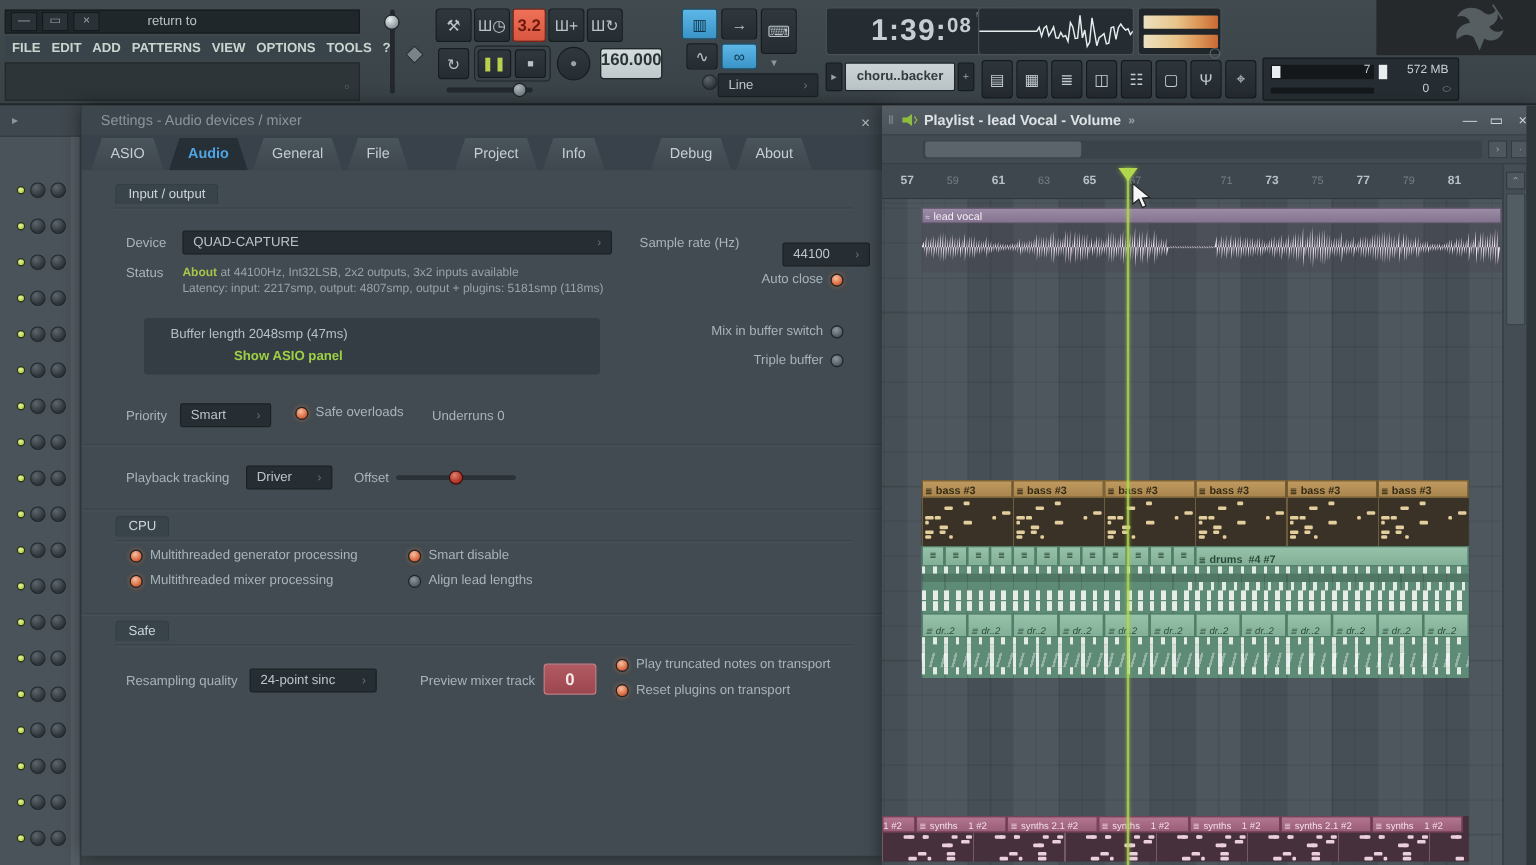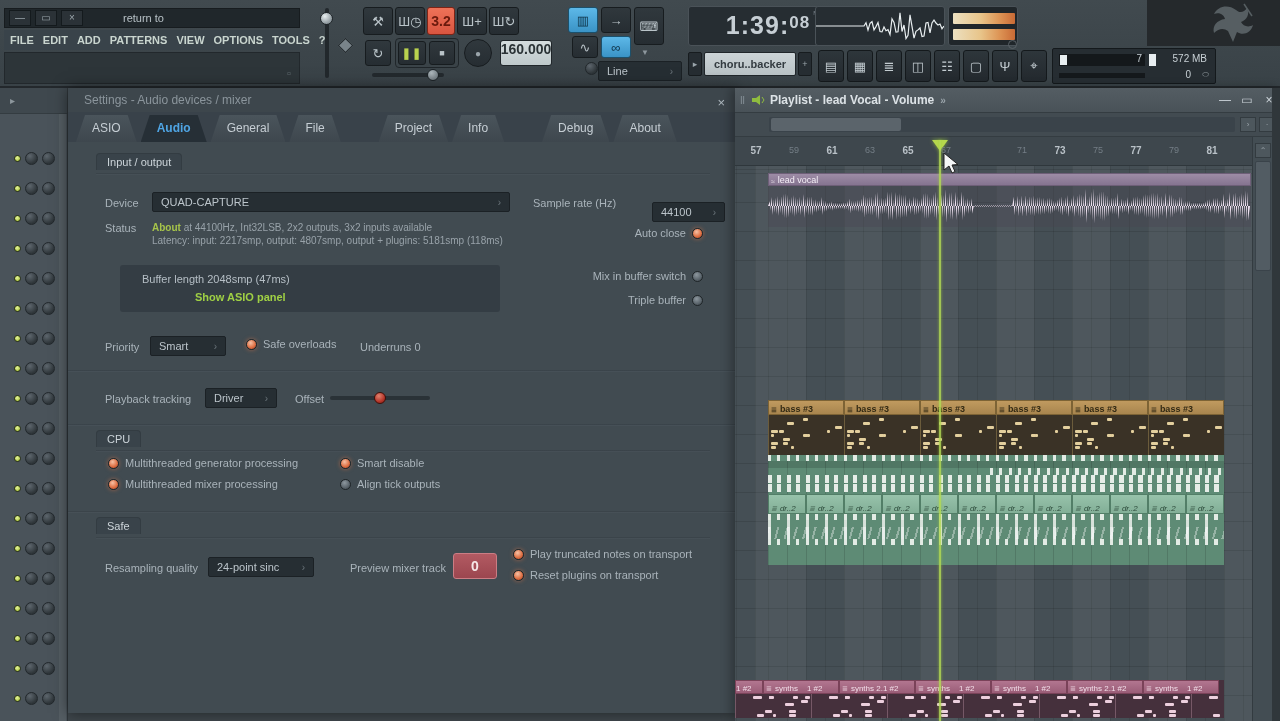--- a/index.html
+++ b/index.html
@@ -469,21 +469,21 @@
             <div class="opt-label">Multithreaded mixer processing</div>
           </div>
         </div>
       <div id="cpu-right">
           <div class="opt-row" style="left: 272px; top: 315px;">
             <div class="led led-on"></div>
             <div class="opt-label">Smart disable</div>
           </div>
           <div class="opt-row" style="left: 272px; top: 336px;">
             <div class="led led-off"></div>
-            <div class="opt-label">Align tick outputs</div>
+            <div class="opt-label">Align lead lengths</div>
           </div>
         </div>
 
       <div class="divider" style="top:369px;"></div>
 
       <div class="grp-chip" style="left:28px;top:375px;">Safe</div>
       <div class="grp-rule" style="top:395px;"></div>
       <div class="fld-label" style="left:37px;top:420px;">Resampling quality</div>
       <div class="dropdown" style="left:140px;top:415px;width:106px;">
         <span>24-point sinc</span>
@@ -644,20 +644,35 @@
             <div class="note-dot" style="left: 403px; top: 31px; width: 3px; height: 3px;"></div>
             <div class="note-dot" style="left: 395px; top: 23px; width: 7px; height: 3px;"></div>
             <div class="note-dot" style="left: 383px; top: 15px; width: 7px; height: 3px;"></div>
             <div class="note-dot" style="left: 415px; top: 3px; width: 5px; height: 3px;"></div>
             <div class="note-dot" style="left: 447px; top: 11px; width: 7px; height: 3px;"></div>
             <div class="note-dot" style="left: 383px; top: 27px; width: 7px; height: 3px;"></div>
           </div>
       </div>
 
       <div class="drums-block">
+        <div class="drum-head" id="drum-headers">
+            <div class="clip-drum-small" style="left: 0px;">≣</div>
+            <div class="clip-drum-small" style="left: 19px;">≣</div>
+            <div class="clip-drum-small" style="left: 38px;">≣</div>
+            <div class="clip-drum-small" style="left: 57px;">≣</div>
+            <div class="clip-drum-small" style="left: 76px;">≣</div>
+            <div class="clip-drum-small" style="left: 95px;">≣</div>
+            <div class="clip-drum-small" style="left: 114px;">≣</div>
+            <div class="clip-drum-small" style="left: 133px;">≣</div>
+            <div class="clip-drum-small" style="left: 152px;">≣</div>
+            <div class="clip-drum-small" style="left: 171px;">≣</div>
+            <div class="clip-drum-small" style="left: 190px;">≣</div>
+            <div class="clip-drum-small" style="left: 209px;">≣</div>
+            <div class="clip-drum-long clip-head"><div class="clip-icon">≣</div><div class="">drums  #4 #7</div></div>
+          </div>
         <div class="strip dash-strip" style="height:6px;"></div>
         <div class="strip" style="height:7px;background:rgba(0,0,0,.14);"></div>
         <div class="strip dash-strip" style="height:7px;margin-left:222px;width:234px;"></div>
         <div class="strip dense-strip" style="height:8px;"></div>
         <div class="strip dense-strip" style="height:8px;margin-top:1px;"></div>
         <div class="dr2-row" id="dr2-row" style="margin-top:2px;">
             <div class="clip-dr2 clip-head" style="left: 0px;"><div class="clip-icon">≣</div><div class="">dr..2</div></div>
             <div class="clip-dr2 clip-head" style="left: 38px;"><div class="clip-icon">≣</div><div class="">dr..2</div></div>
             <div class="clip-dr2 clip-head" style="left: 76px;"><div class="clip-icon">≣</div><div class="">dr..2</div></div>
             <div class="clip-dr2 clip-head" style="left: 114px;"><div class="clip-icon">≣</div><div class="">dr..2</div></div>

